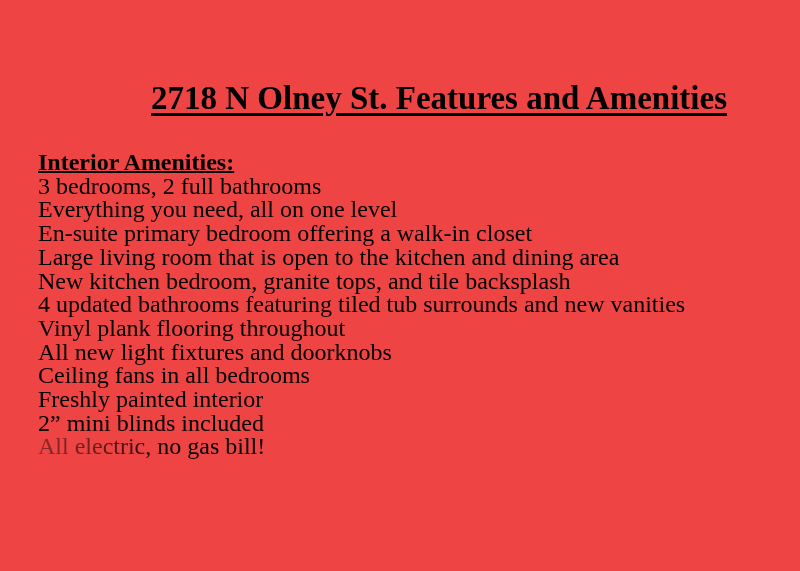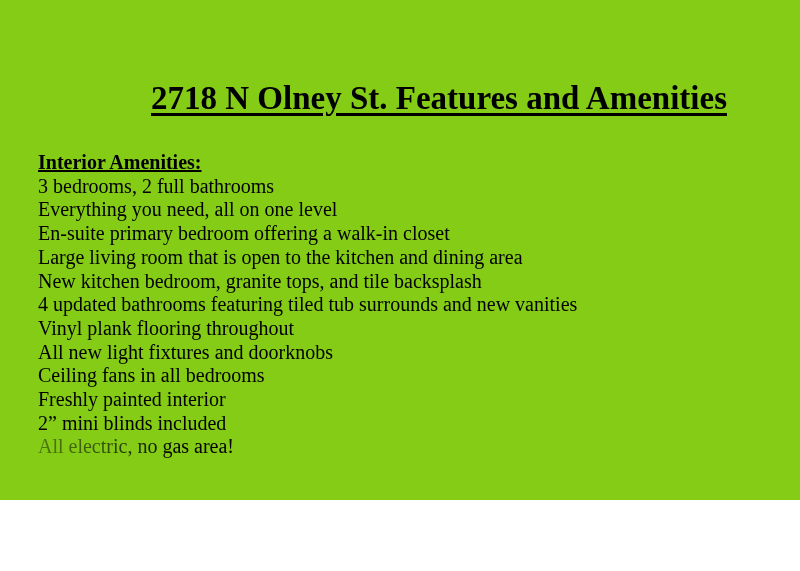--- a/index.html
+++ b/index.html
@@ -3,22 +3,22 @@
 <meta charset="utf-8">
 <style>
   html, body {
     margin: 0;
     padding: 0;
     background: #ffffff;
   }
   .page {
     position: relative;
     width: 800px;
-    height: 500px;
-    background: #84cc16;
+    height: 571px;
+    background: #ef4444;
     color: #000000;
     font-family: "Liberation Serif", "DejaVu Serif", serif;
     overflow: hidden;
   }
   .title {
     position: absolute;
     top: 80px;
     left: 439px;
     transform: translateX(-50%);
     white-space: nowrap;
@@ -26,21 +26,21 @@
     font-weight: bold;
     text-decoration: underline;
     text-decoration-thickness: 3px;
     text-underline-offset: 4px;
   }
   .body-block {
     position: absolute;
     left: 38px;
     top: 151px;
     right: 20px;
-    font-size: 20px;
+    font-size: 24px;
     line-height: 23.7px;
   }
   .section-heading {
     font-weight: bold;
     text-decoration: underline;
     text-decoration-thickness: 2px;
     display: inline-block;
   }
   .line {
     white-space: nowrap;
@@ -73,16 +73,16 @@
     <div class="line">Everything you need, all on one level</div>
     <div class="line">En-suite primary bedroom offering a walk-in closet</div>
     <div class="line">Large living room that is open to the kitchen and dining area</div>
     <div class="line">New kitchen bedroom, granite tops, and tile backsplash</div>
     <div class="line">4 updated bathrooms featuring tiled tub surrounds and new vanities</div>
     <div class="line">Vinyl plank flooring throughout</div>
     <div class="line">All new light fixtures and doorknobs</div>
     <div class="line">Ceiling fans in all bedrooms</div>
     <div class="line">Freshly painted interior</div>
     <div class="line">2” mini blinds included</div>
-    <div class="line degraded">All electric, no gas area!</div>
+    <div class="line degraded">All electric, no gas bill!</div>
   </div>
 
 </div>
 
 </body></html>

